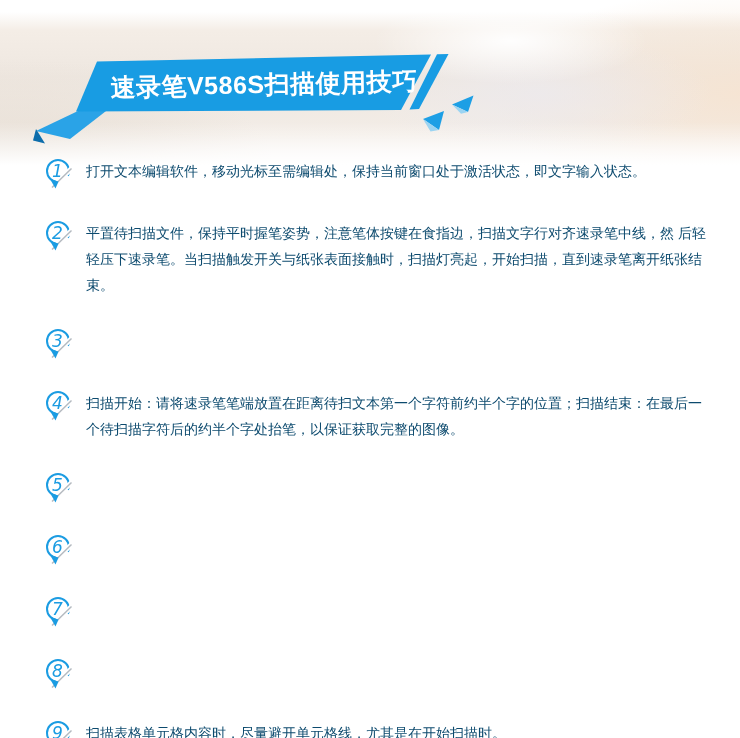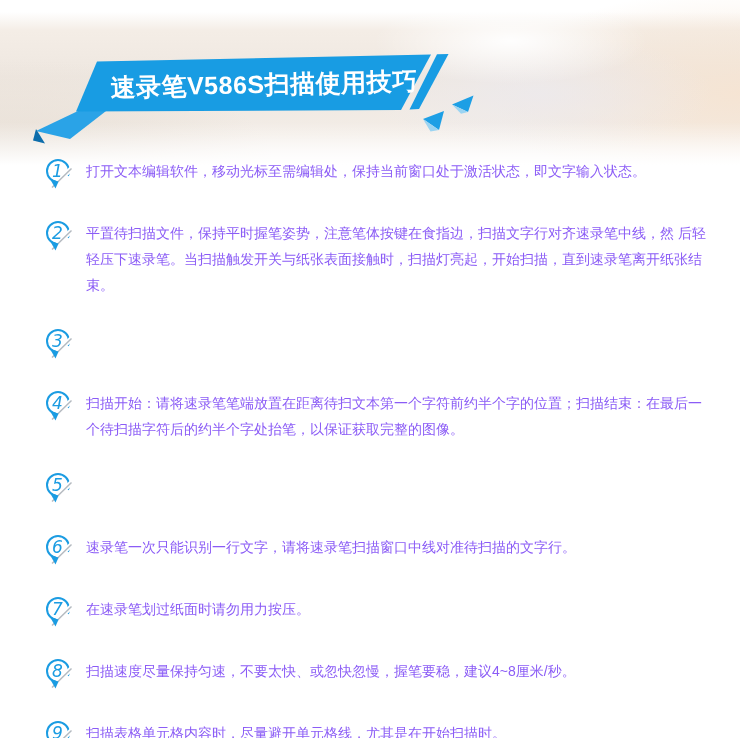--- a/index.html
+++ b/index.html
@@ -33,21 +33,21 @@
   .tips{position:absolute;top:158px;left:44px;width:664px;}
   .tip{display:flex;align-items:flex-start;margin-bottom:30px;}
   .badge{width:28px;height:32px;flex:0 0 28px;margin-right:14px;display:block;}
   .badge-num{
     font-family:"DejaVu Sans",sans-serif;
     font-size:17px;font-style:italic;
     fill:#1b9ce2;text-anchor:middle;
   }
   .tip-text{
     margin:0;flex:1;
-    font-size:14px;line-height:26px;color:#8b5cf6;
+    font-size:14px;line-height:26px;color:#0c4a6e;
     word-break:break-all;
   }
 </style>
 </head>
 <body>
 
 <svg width="0" height="0" style="position:absolute" aria-hidden="true">
   <defs>
     <g id="badge-shape">
       <circle cx="14" cy="13" r="11" fill="#ffffff" stroke="#1b9ce2" stroke-width="2" stroke-dasharray="5 11 53.1"></circle>
@@ -117,37 +117,34 @@
         <use href="#badge-shape"></use>
         <text x="13.5" y="18.5" class="badge-num">5</text>
       </svg>
     </div>
 
     <div class="tip">
       <svg class="badge" viewBox="0 0 28 32">
         <use href="#badge-shape"></use>
         <text x="13.5" y="18.5" class="badge-num">6</text>
       </svg>
-      <p class="tip-text">速录笔一次只能识别一行文字，请将速录笔扫描窗口中线对准待扫描的文字行。</p>
     </div>
 
     <div class="tip">
       <svg class="badge" viewBox="0 0 28 32">
         <use href="#badge-shape"></use>
         <text x="13.5" y="18.5" class="badge-num">7</text>
       </svg>
-      <p class="tip-text">在速录笔划过纸面时请勿用力按压。</p>
     </div>
 
     <div class="tip">
       <svg class="badge" viewBox="0 0 28 32">
         <use href="#badge-shape"></use>
         <text x="13.5" y="18.5" class="badge-num">8</text>
       </svg>
-      <p class="tip-text">扫描速度尽量保持匀速，不要太快、或忽快忽慢，握笔要稳，建议4~8厘米/秒。</p>
     </div>
 
     <div class="tip">
       <svg class="badge" viewBox="0 0 28 32">
         <use href="#badge-shape"></use>
         <text x="13.5" y="18.5" class="badge-num">9</text>
       </svg>
       <p class="tip-text">扫描表格单元格内容时，尽量避开单元格线，尤其是在开始扫描时。</p>
     </div>
 

